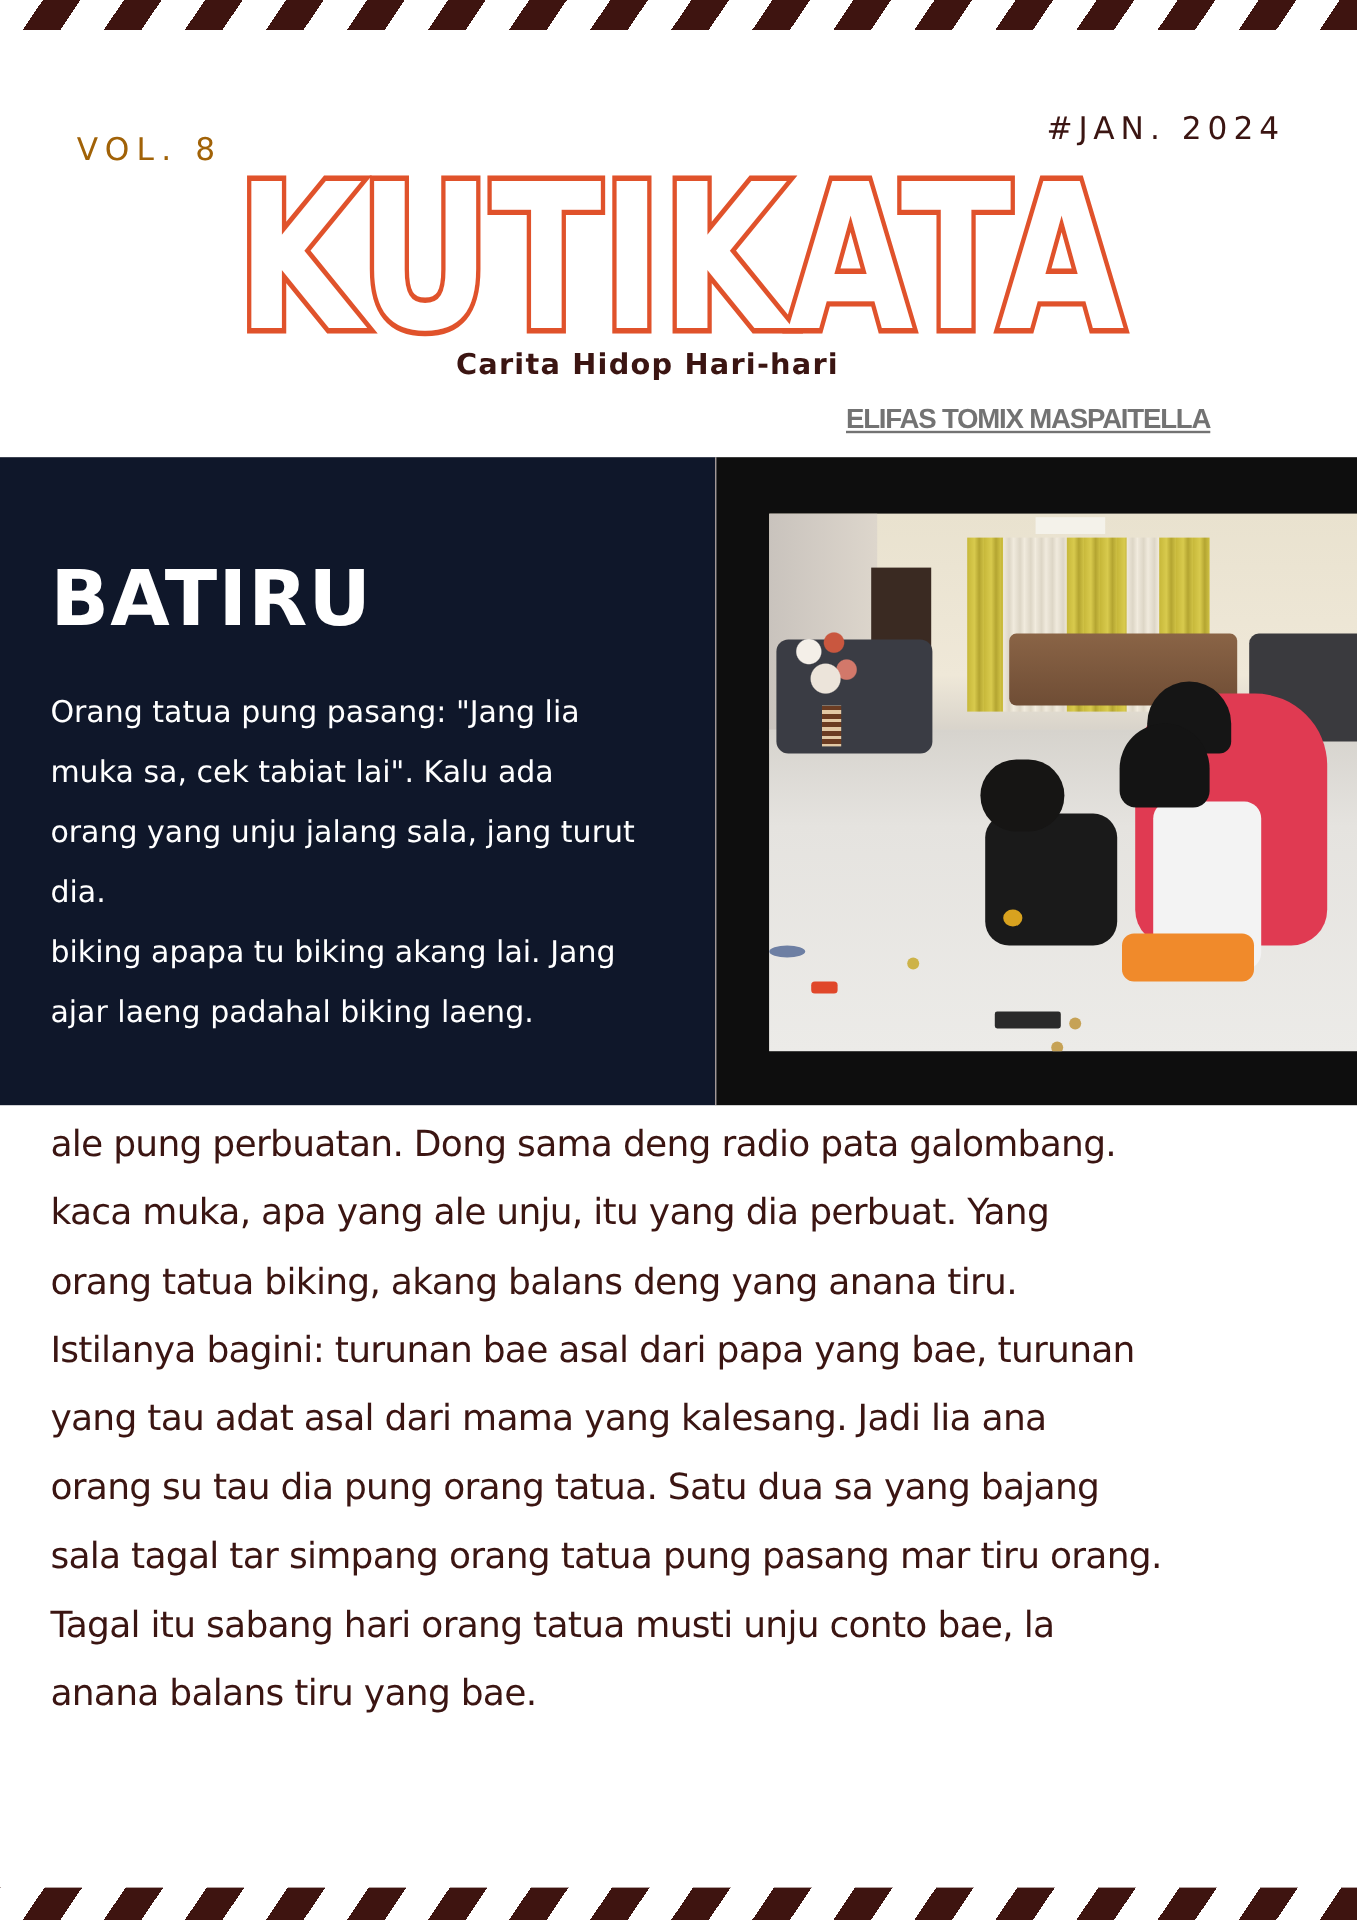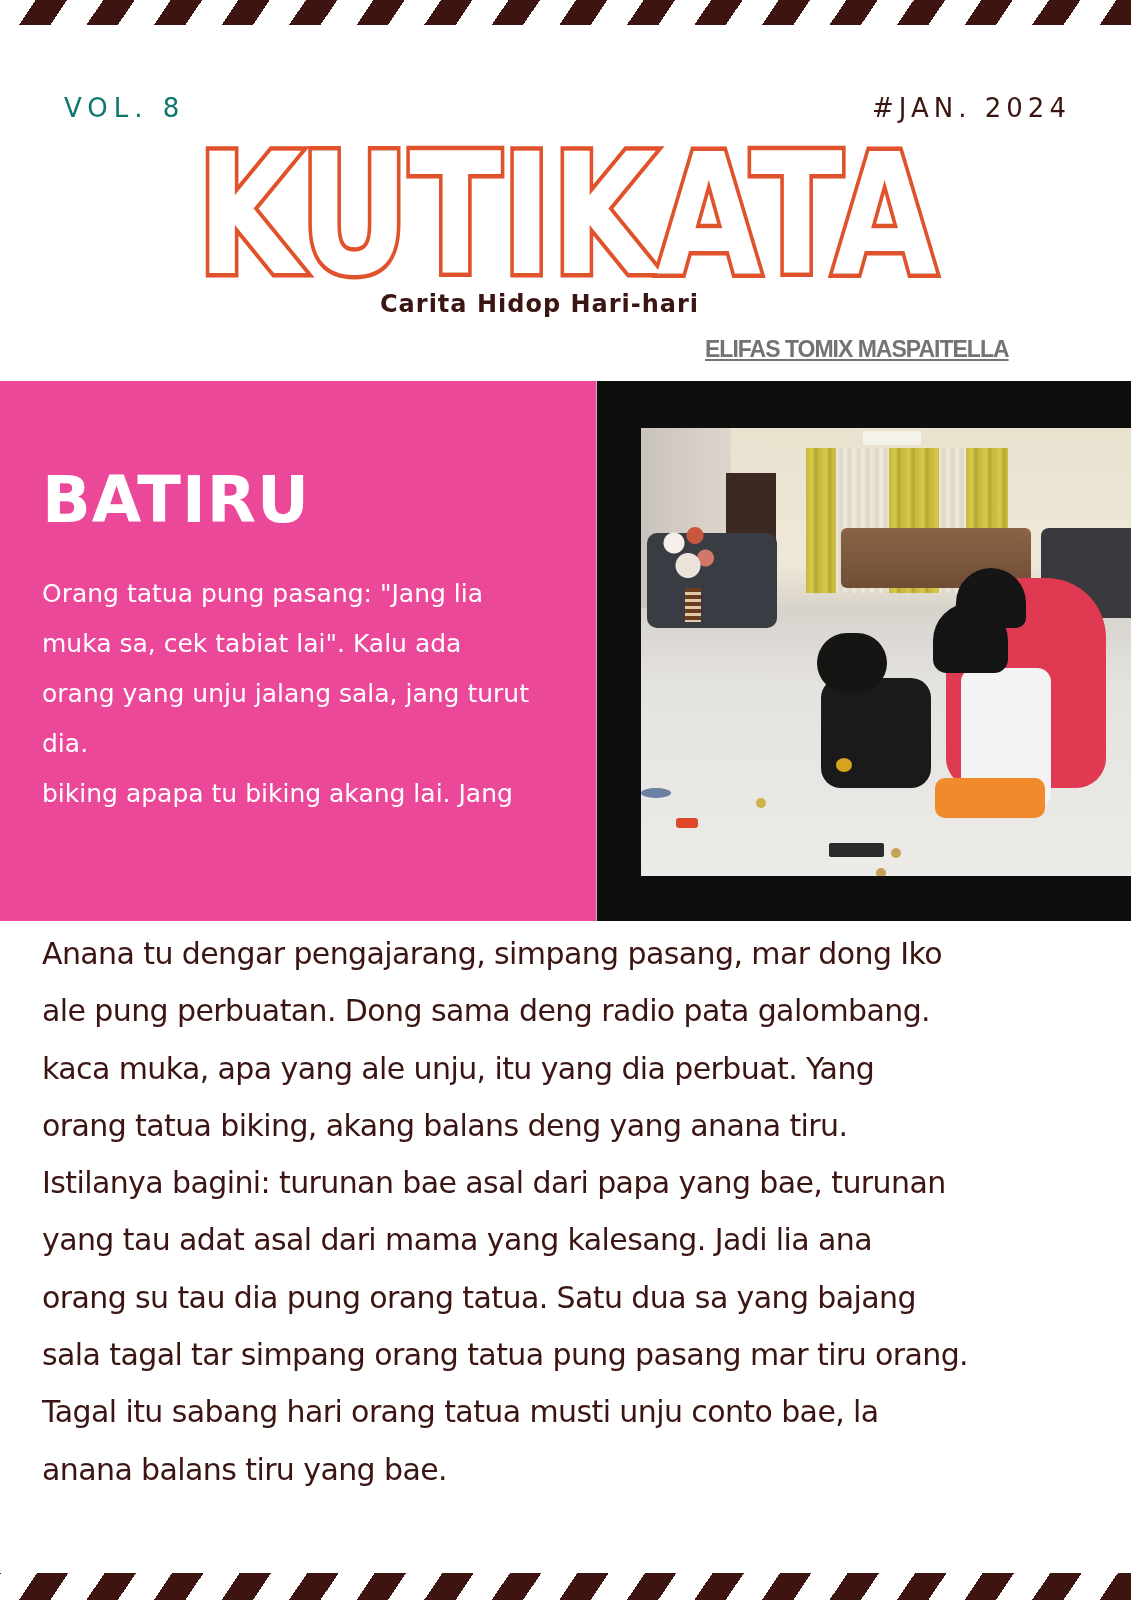--- a/index.html
+++ b/index.html
@@ -27,24 +27,24 @@
         #ffffff 26px,
         #ffffff 56px
       );
     }
     .stripes.top { top: 0; height: 25px; }
     .stripes.bottom { top: 1573px; }
 
     .vol {
       position: absolute;
       left: 64px;
-      top: 93px;
+      top: 110px;
       font-size: 26px;
       letter-spacing: 6px;
-      color: #0f766e;
+      color: #a16207;
       font-family: "DejaVu Sans", sans-serif;
       font-weight: normal;
     }
     .date {
       position: absolute;
       left: 872px;
       top: 93px;
       font-size: 26px;
       letter-spacing: 5px;
       color: #3b1512;
@@ -83,21 +83,21 @@
       color: #737373;
       text-decoration: underline;
     }
 
     .feature {
       position: absolute;
       left: 0;
       top: 381px;
       width: 596px;
       height: 540px;
-      background: #ec4899;
+      background: #0f172a;
       border-right: 1px solid #c9b8b4;
     }
     .feature h1 {
       position: absolute;
       left: 42px;
       top: 82px;
       margin: 0;
       font-family: "DejaVu Sans", sans-serif;
       font-weight: bold;
       font-size: 64px;
@@ -250,20 +250,21 @@
 <div class="author">ELIFAS TOMIX MASPAITELLA</div>
 
 <section class="feature">
   <h1>BATIRU</h1>
   <div class="intro">
     <p>Orang tatua pung pasang: "Jang lia</p>
     <p>muka sa, cek tabiat lai". Kalu ada</p>
     <p>orang yang unju jalang sala, jang turut</p>
     <p>dia.</p>
     <p>biking apapa tu biking akang lai. Jang</p>
+    <p>ajar laeng padahal biking laeng.</p>
   </div>
 </section>
 
 <div class="photo-frame">
   <div class="photo" title="Children playing with toys on a tiled living room floor with an adult">
     <div class="wall-left"></div>
     <div class="ac"></div>
     <div class="curtain" style="left:165px;width:30px;"></div>
     <div class="sheer" style="left:195px;width:55px;"></div>
     <div class="curtain" style="left:248px;width:50px;"></div>
@@ -287,21 +288,20 @@
     <div class="toy" style="left:35px;top:390px;background:#e0472a;width:22px;height:10px;border-radius:3px;"></div>
     <div class="toy" style="left:115px;top:370px;background:#cdb349;"></div>
     <div class="toy" style="left:188px;top:415px;background:#2a2a2a;width:55px;height:14px;border-radius:2px;"></div>
     <div class="toy" style="left:235px;top:440px;background:#c6a256;"></div>
     <div class="toy" style="left:250px;top:420px;background:#c6a256;"></div>
     <div class="toy" style="left:0px;top:360px;background:#6d7fa3;width:30px;height:10px;"></div>
   </div>
 </div>
 
 <div class="body-text">
-  <span class="line">Anana tu dengar pengajarang, simpang pasang, mar dong Iko</span>
   <span class="line">ale pung perbuatan. Dong sama deng radio pata galombang.</span>
   <span class="line">kaca muka, apa yang ale unju, itu yang dia perbuat. Yang</span>
   <span class="line">orang tatua biking, akang balans deng yang anana tiru.</span>
   <span class="line">Istilanya bagini: turunan bae asal dari papa yang bae, turunan</span>
   <span class="line">yang tau adat asal dari mama yang kalesang. Jadi lia ana</span>
   <span class="line">orang su tau dia pung orang tatua. Satu dua sa yang bajang</span>
   <span class="line">sala tagal tar simpang orang tatua pung pasang mar tiru orang.</span>
   <span class="line">Tagal itu sabang hari orang tatua musti unju conto bae, la</span>
   <span class="line">anana balans tiru yang bae.</span>
 </div>

